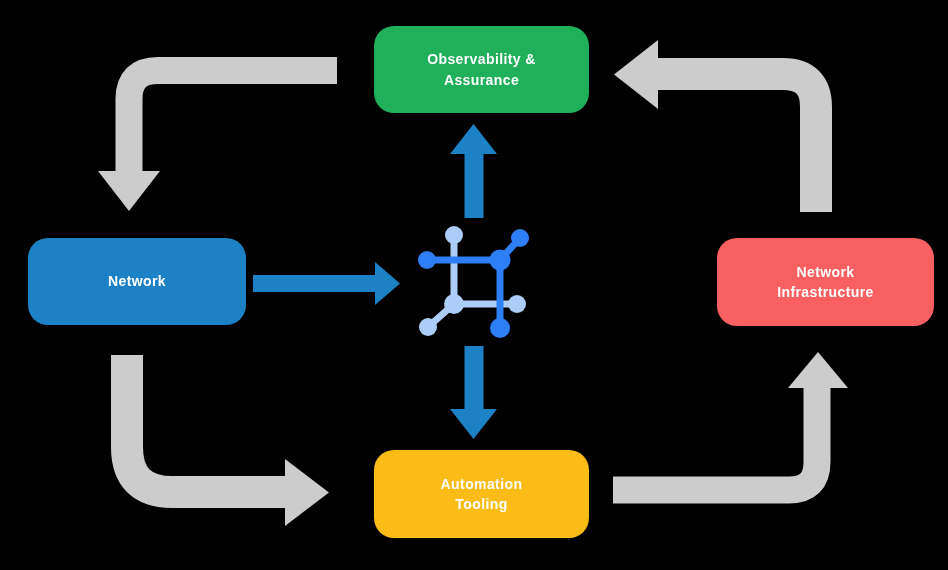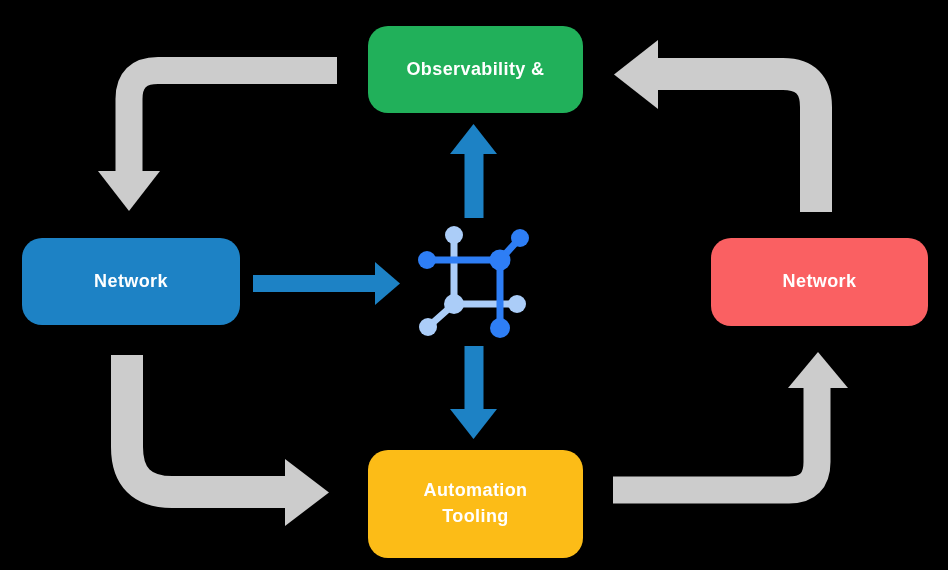--- a/index.html
+++ b/index.html
@@ -20,29 +20,30 @@
   }
   .node {
     position: absolute;
     border-radius: 20px;
     display: flex;
     flex-direction: column;
     align-items: center;
     justify-content: center;
     text-align: center;
     color: #ffffff;
-    font-size: 18px;
+    font-size: 14px;
     font-weight: 600;
     letter-spacing: 0.4px;
     line-height: 1.44;
+    margin-left: 6px;
   }
   .node-observability { left: 368px; top: 26px;  width: 215px; height: 87px; }
   .node-operations    { left: 22px;  top: 238px; width: 218px; height: 87px; }
   .node-infrastructure{ left: 711px; top: 238px; width: 217px; height: 88px; }
-  .node-automation    { left: 368px; top: 450px; width: 215px; height: 108px; }
+  .node-automation    { left: 368px; top: 450px; width: 215px; height: 88px; }
 </style>
 </head>
 <body>
 
 <div class="canvas" style="background-color: rgb(0, 0, 0);">
 
   <svg class="layer" width="948" height="570" viewBox="0 0 948 570">
 
     <g>
       <path d="M337 70.5 H158 Q129 70.5 129 99 V173" fill="none" stroke-width="27" stroke="#cccccc"></path>
@@ -100,28 +101,30 @@
         <circle cx="427" cy="260" r="9"></circle>
         <circle cx="520" cy="238" r="9"></circle>
         <circle cx="500" cy="260" r="10.5"></circle>
         <circle cx="500" cy="328" r="10"></circle>
       </g>
     </g>
   </svg>
 
   <div class="node node-observability" style="background-color: rgb(33, 176, 90); color: rgb(255, 255, 255);">
     <span>Observability &amp;</span>
+    <span>Assurance</span>
   </div>
 
   <div class="node node-operations" style="background-color: rgb(29, 130, 197); color: rgb(255, 255, 255);">
     <span>Network</span>
   </div>
 
   <div class="node node-infrastructure" style="background-color: rgb(250, 96, 98); color: rgb(255, 255, 255);">
     <span>Network</span>
+    <span>Infrastructure</span>
   </div>
 
   <div class="node node-automation" style="background-color: rgb(252, 188, 23); color: rgb(255, 255, 255);">
     <span>Automation</span>
     <span>Tooling</span>
   </div>
 
 </div>
 
 </body></html>

